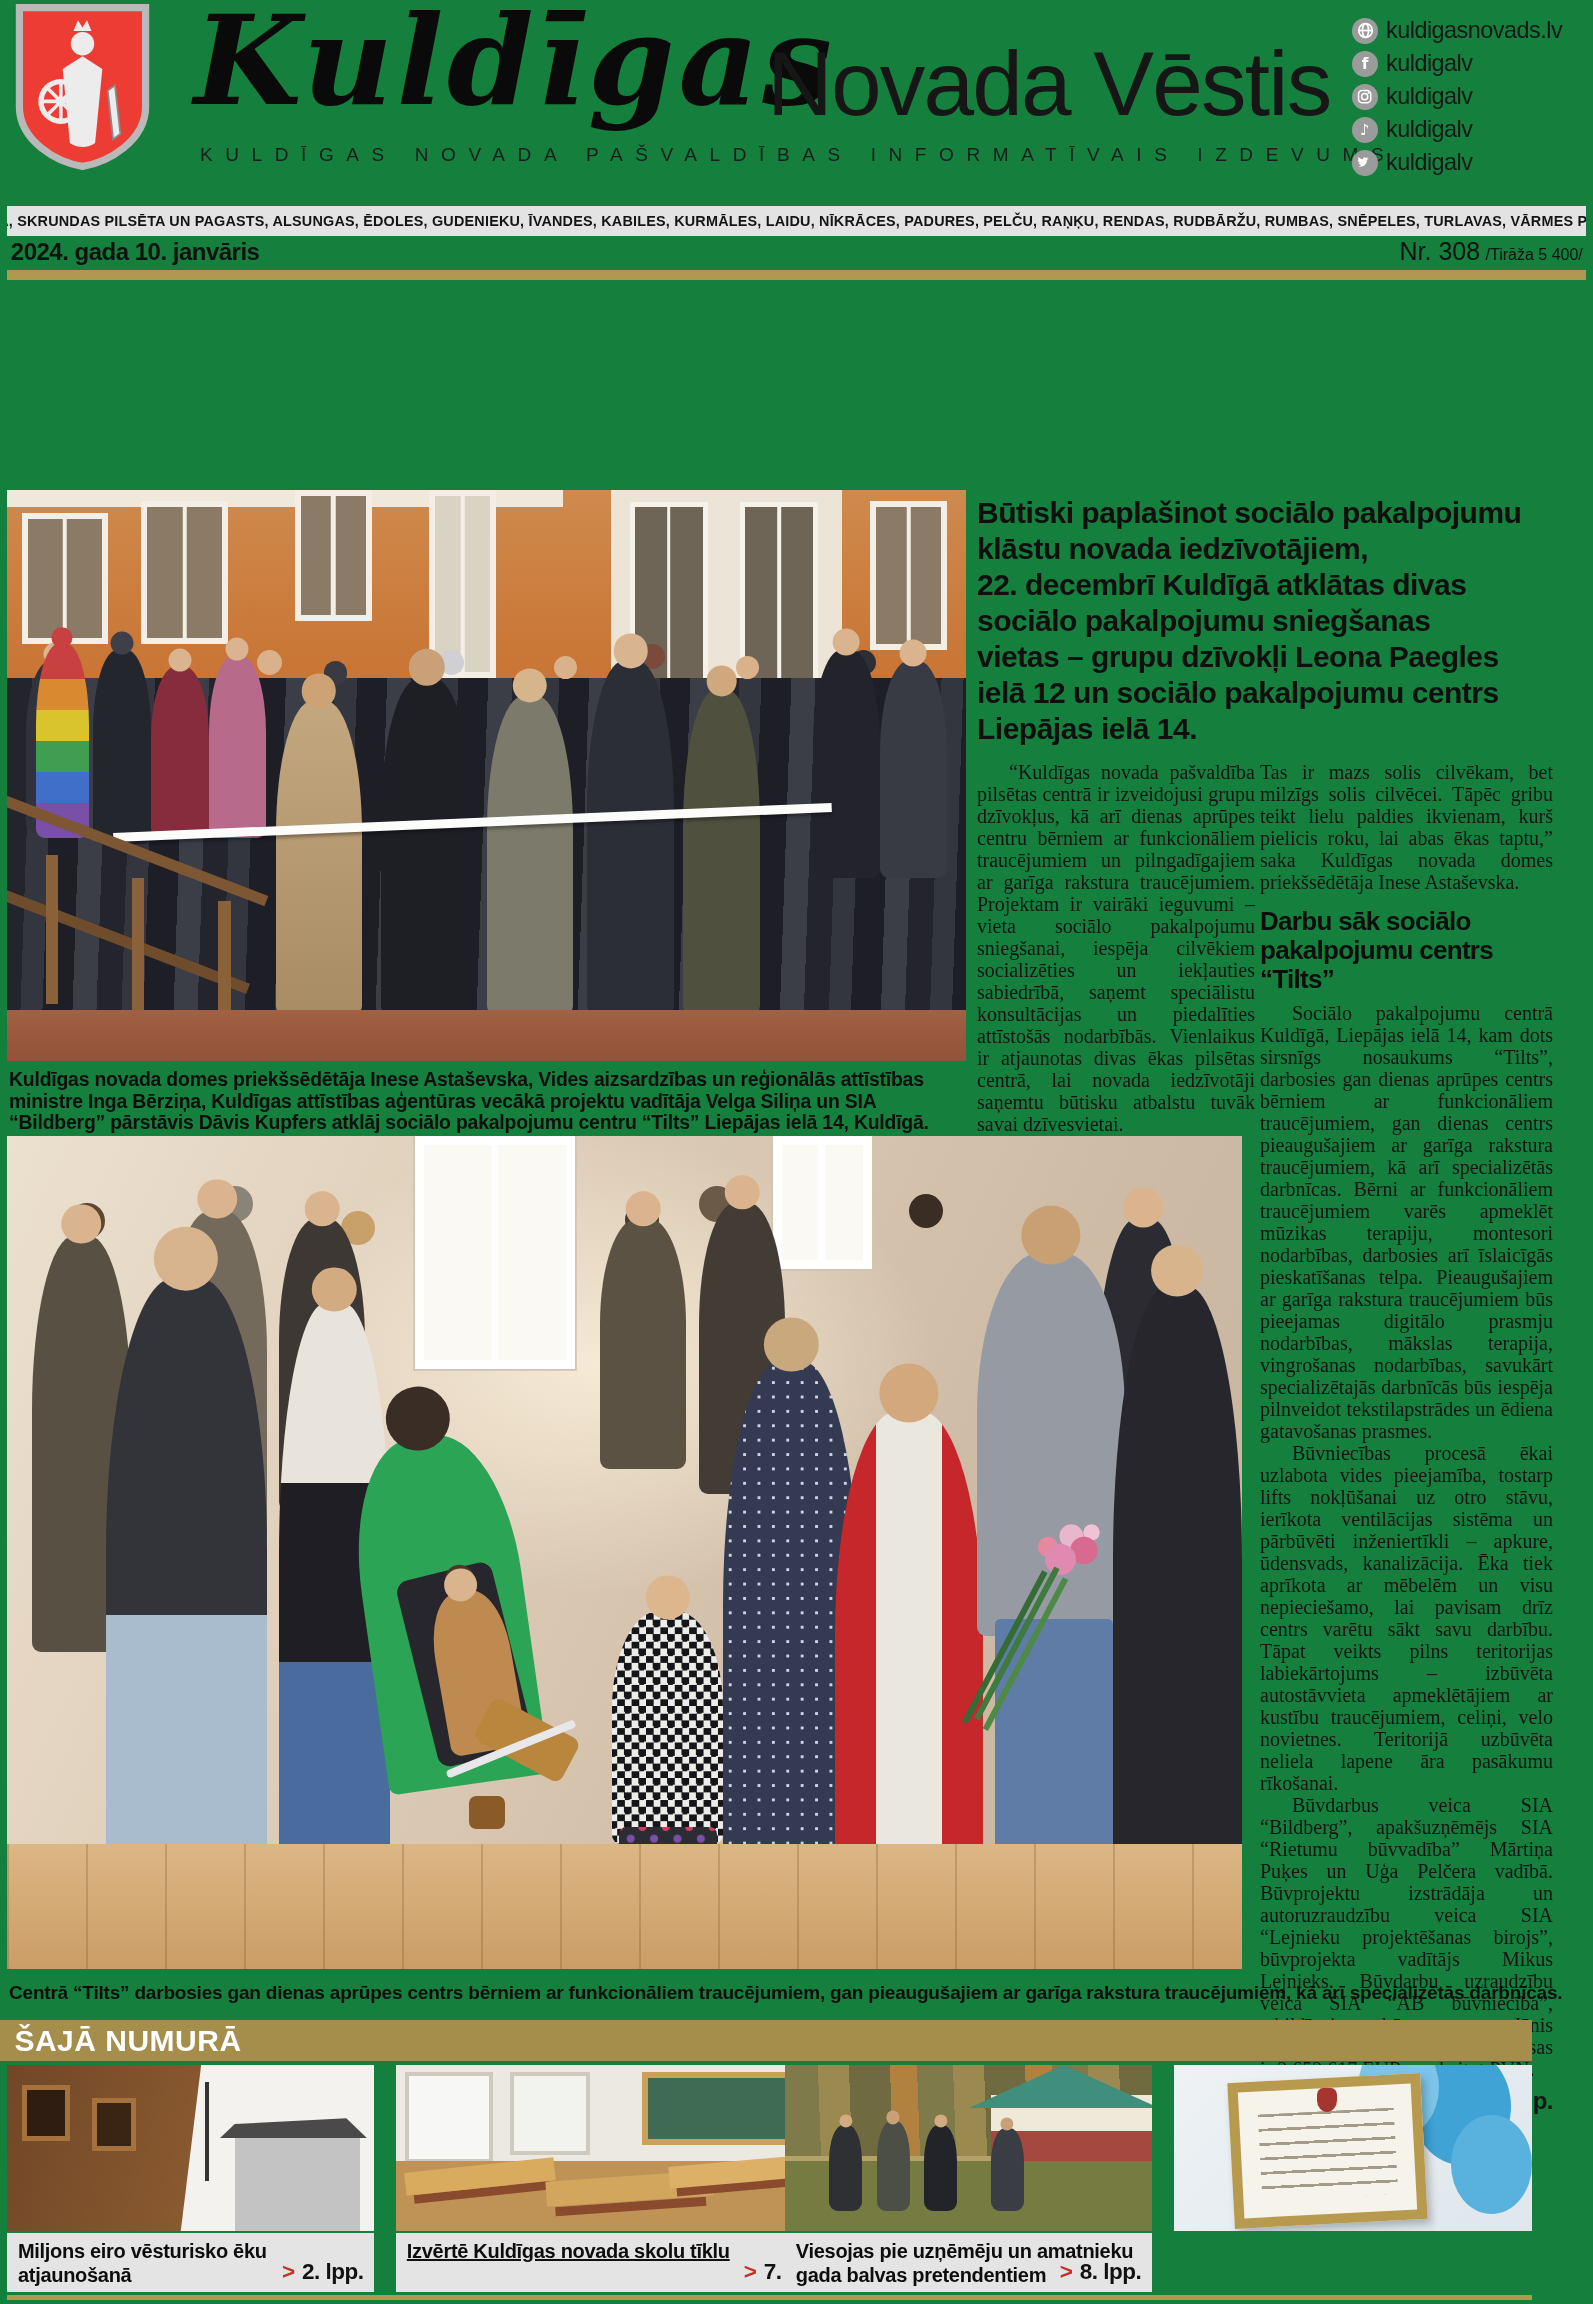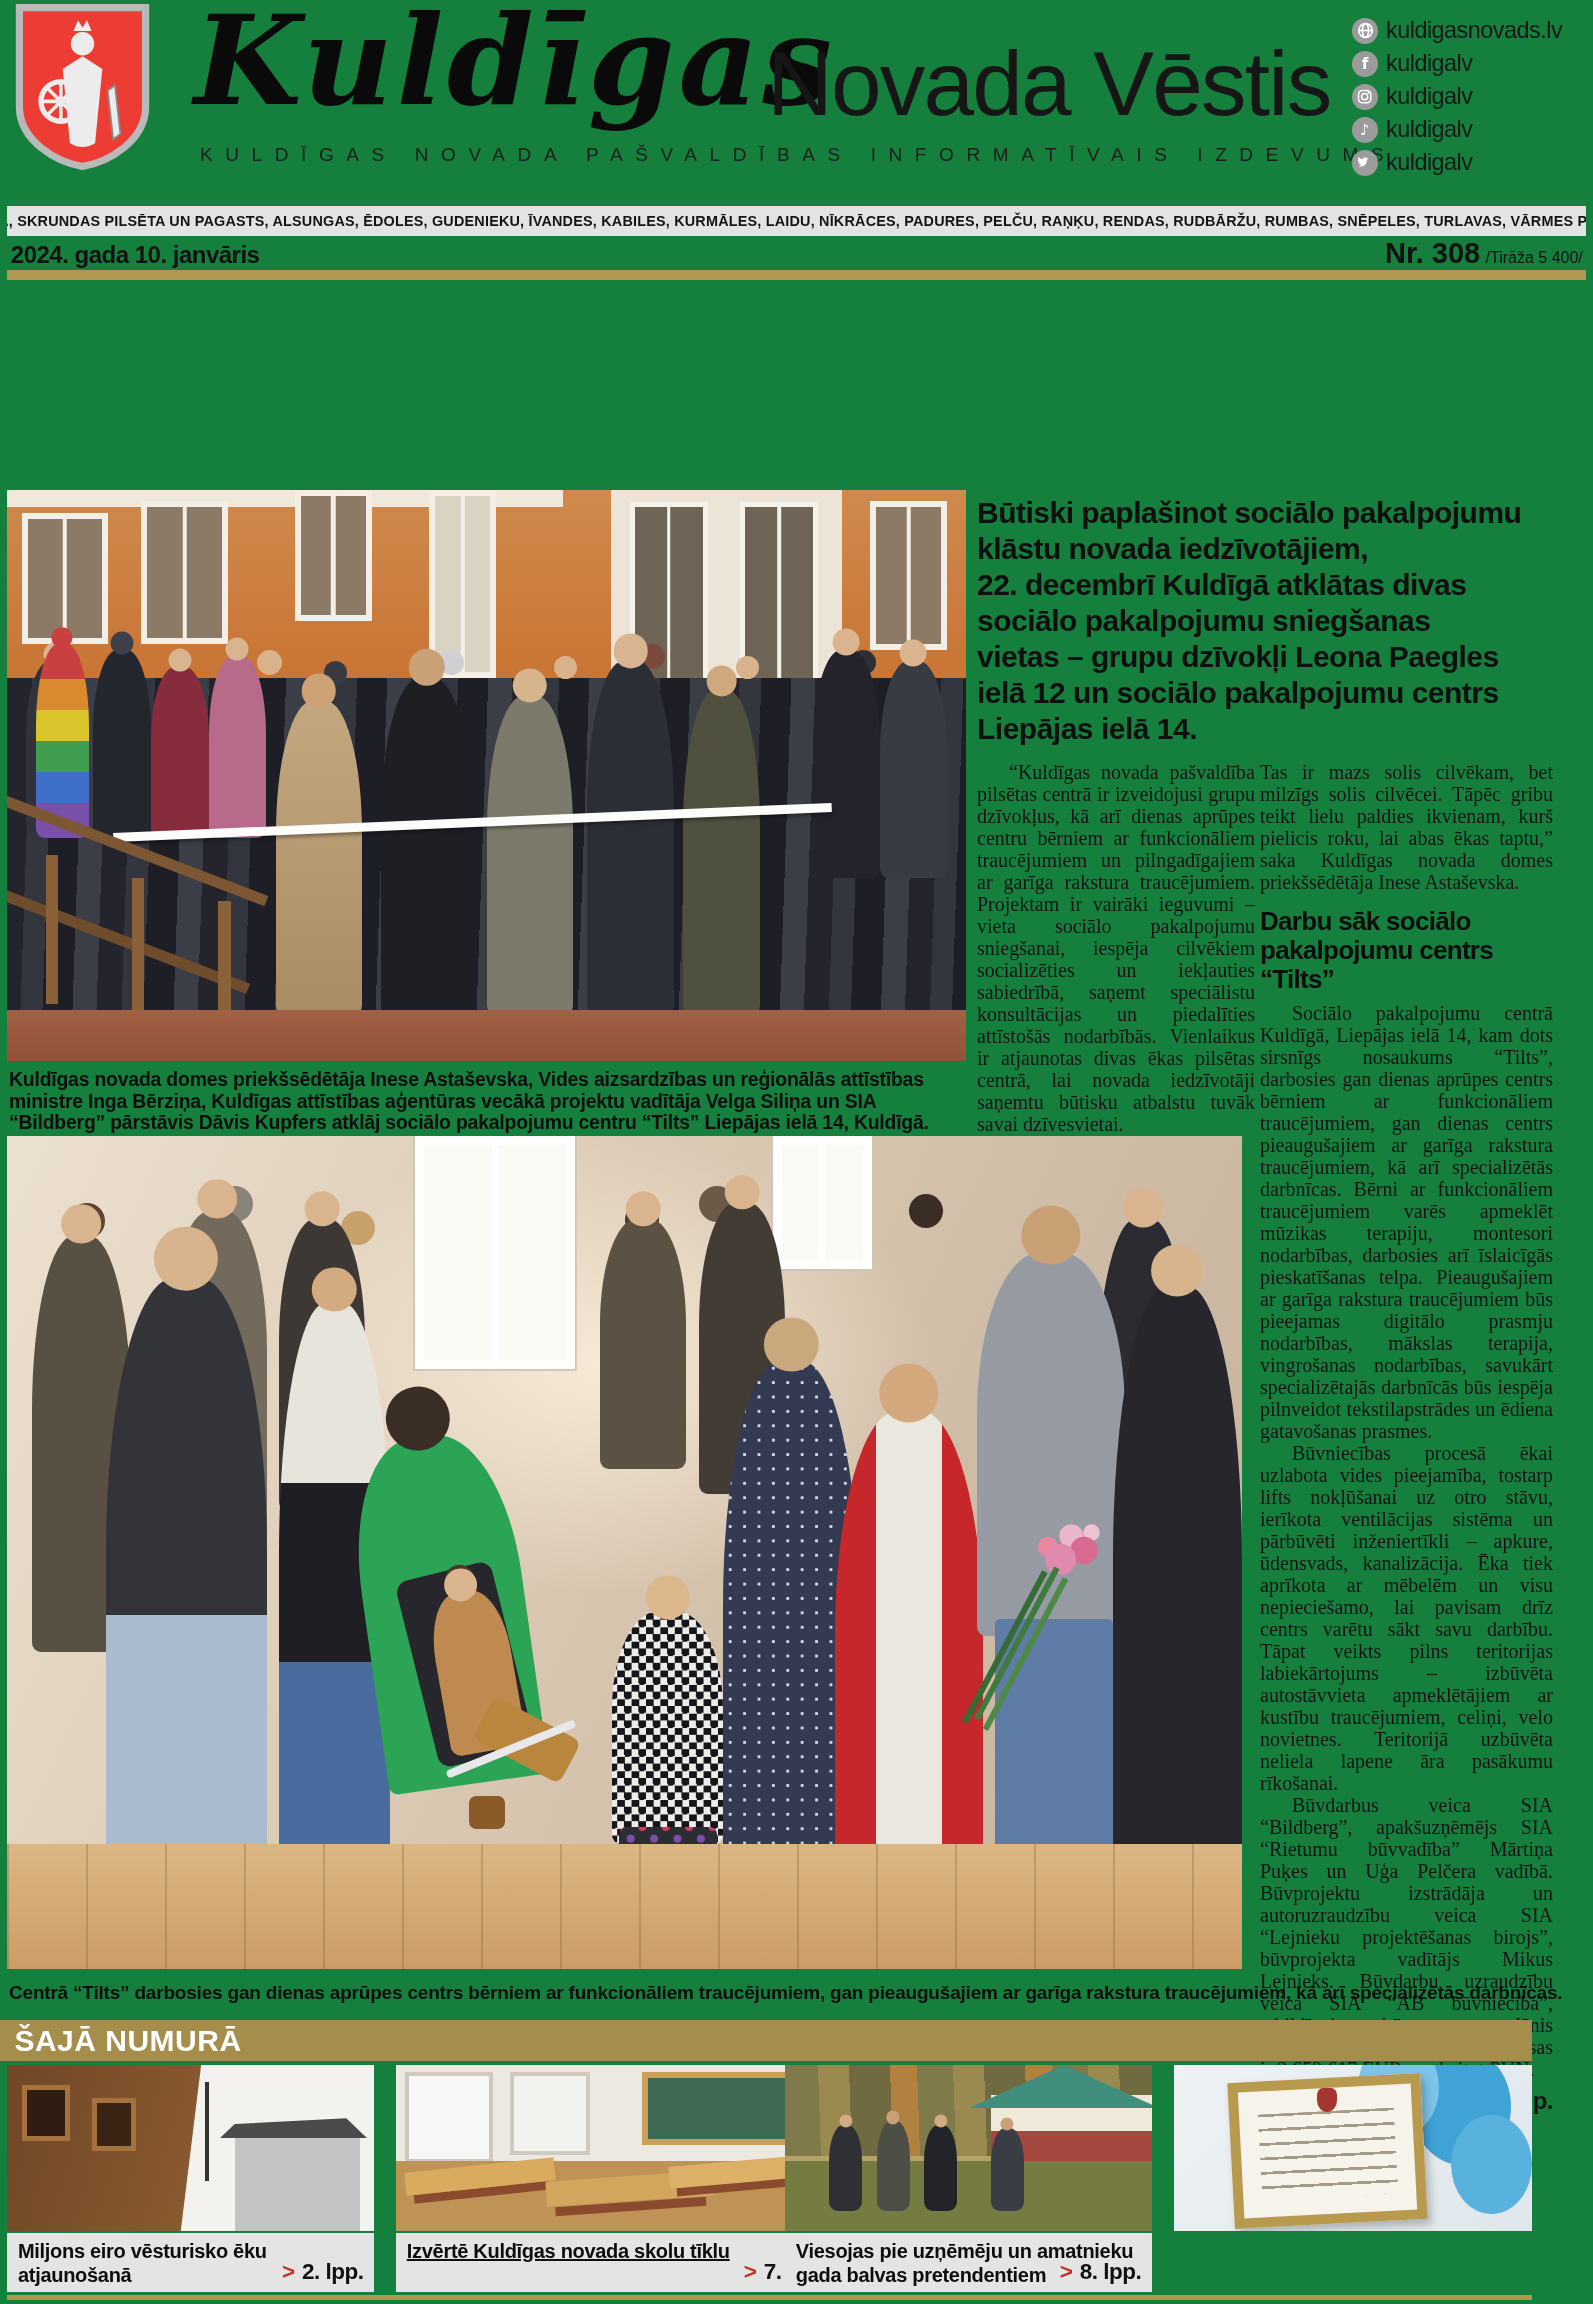--- a/index.html
+++ b/index.html
@@ -21,21 +21,21 @@
   .soc-ic svg{display:block;}
   .soc-label{font-size:23.4px;color:#171717;letter-spacing:-0.5px;}
   
   .region-bar{position:absolute;left:7.2px;top:206px;width:1579px;height:30px;background:#e3e3e3;
         display:flex;align-items:center;justify-content:center;overflow:hidden;}
   .region-bar span{font-size:14.4px;font-weight:bold;letter-spacing:0.2px;white-space:nowrap;color:#141414;}
   .dateline{position:absolute;left:10.8px;top:237px;width:1572px;height:31px;
         display:flex;justify-content:space-between;align-items:baseline;}
   .date{font-size:24px;font-weight:bold;letter-spacing:-0.5px;}
   .issue-wrap{display:flex;align-items:baseline;gap:5.4px;}
-  .issue{font-size:29px;font-weight:bold;}
+  .issue{font-size:25px;font-weight:normal;}
   .circulation{font-size:16px;}
   .gold-rule{position:absolute;left:7.2px;top:270px;width:1579px;height:10px;background:#b2974e;}
   
   .headline{position:absolute;left:0;top:286px;width:1593px;text-align:center;
         font-family:"Liberation Serif",serif;font-weight:bold;font-size:74px;line-height:87px;
         letter-spacing:-0.9px;color:#0c0c0c;white-space:pre-line;}
   
   .photo{position:absolute;overflow:hidden;}
   .ph1{left:7.2px;top:490px;width:959px;height:571px;background:linear-gradient(180deg,#cf8a4d 0%,#c97636 30%,#c26c33 60%,#b5632f 100%);}
   .ph2{left:7.2px;top:1136px;width:1235px;height:833px;background:linear-gradient(115deg,#ece0cf 0%,#dccbb6 38%,#cfbca6 68%,#c6b29c 100%);}

